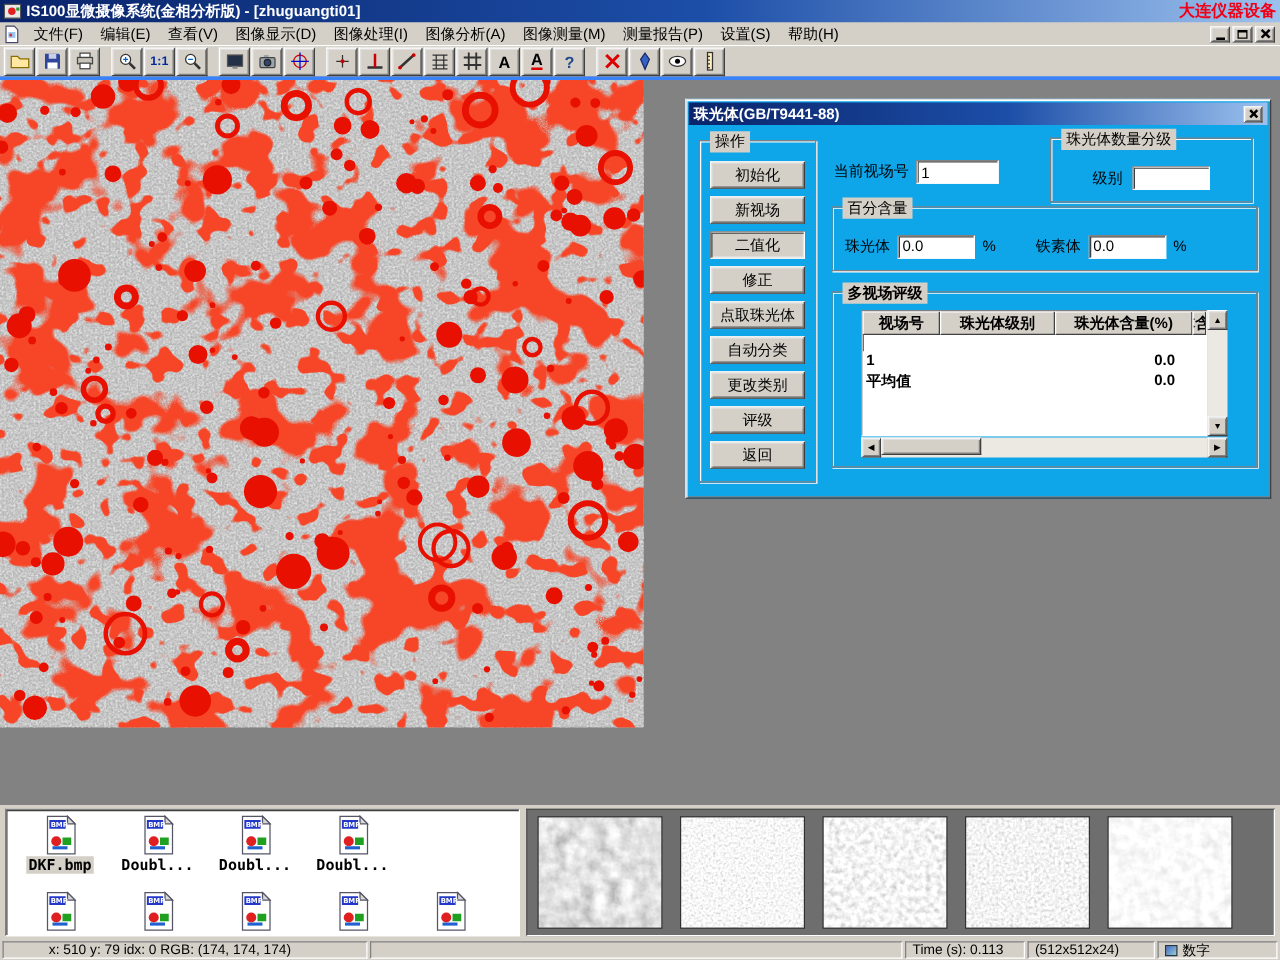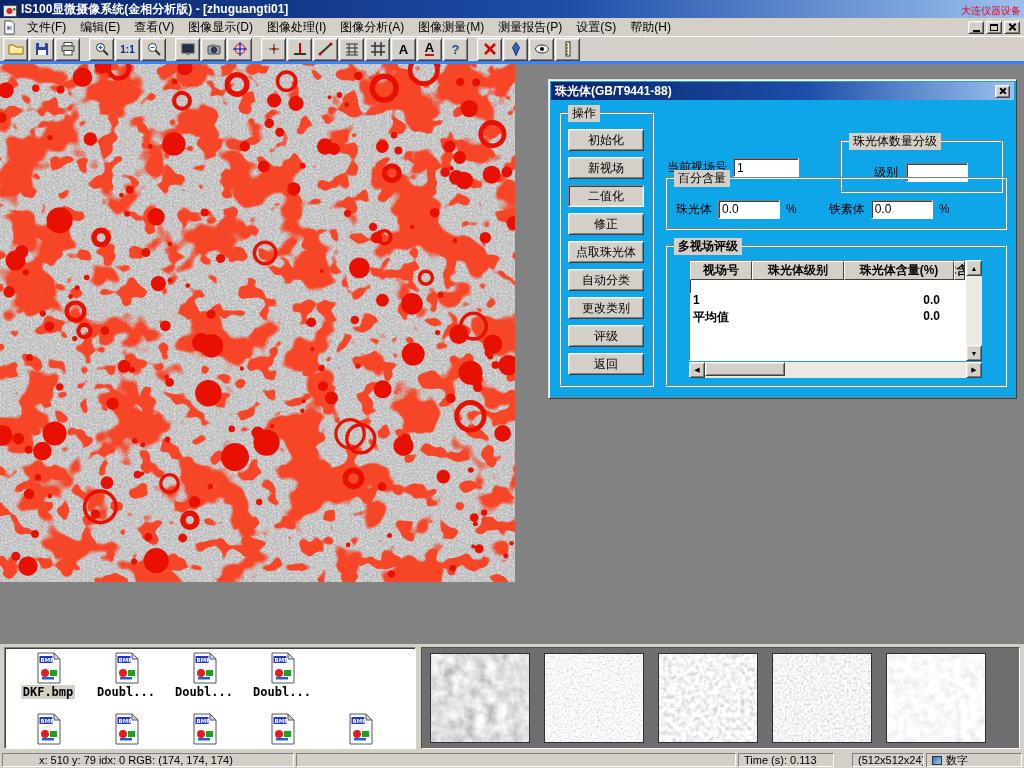--- a/index.html
+++ b/index.html
@@ -5,23 +5,23 @@
   *{box-sizing:border-box;margin:0;padding:0;}
   html,body{width:1024px;height:768px;overflow:hidden;}
   body{font-family:"Liberation Sans","DejaVu Sans",sans-serif;font-size:12px;background:#d4d0c8;}
   .screen{width:1024px;height:768px;display:flex;flex-direction:column;background:#d4d0c8;position:relative;}
 
   
   .out{border:1px solid;border-color:#fff #404040 #404040 #fff;box-shadow:inset 1px 1px 0 #dfdfdf,inset -1px -1px 0 #808080;background:#d4d0c8;}
   .btn{display:flex;align-items:center;justify-content:center;cursor:default;user-select:none;}
 
   
-  .titlebar{height:18px;background:linear-gradient(90deg,#0a246a 0%,#1c4ea8 55%,#9cc1ee 100%);display:flex;align-items:flex-end;padding:0 3px;color:#fff;flex:0 0 auto;}
+  .titlebar{height:18px;background:linear-gradient(90deg,#0a246a 0%,#1c4ea8 55%,#9cc1ee 100%);display:flex;align-items:center;padding:0 3px;color:#fff;flex:0 0 auto;}
   .titlebar .ttl{font-weight:bold;font-size:12px;margin-left:4px;white-space:nowrap;}
-  .watermark{margin-left:auto;color:#f00016;font-weight:normal;font-size:10px;white-space:nowrap;}
+  .watermark{margin-left:auto;color:#f00016;font-weight:bold;font-size:13px;white-space:nowrap;}
 
   
   .menubar{height:19px;display:flex;align-items:center;padding:0 2px;background:#d4d0c8;border-bottom:1px solid #fff;flex:0 0 auto;}
   .menu-item{padding:1px 7px;white-space:nowrap;}
   .mdi-controls{margin-left:auto;display:flex;gap:2px;padding-right:2px;}
   .mdi-btn{width:16px;height:13px;position:relative;}
   .g-min{display:block;width:7px;height:2px;background:#000;margin-top:7px;}
   .g-res{display:block;width:8px;height:7px;border:1px solid #000;border-top-width:2px;}
   .g-x{position:relative;width:8px;height:8px;display:block;}
   .g-x::before,.g-x::after{content:"";position:absolute;left:0;top:3px;width:9px;height:2px;background:#000;}
@@ -38,31 +38,31 @@
 
   
   .workspace{height:580px;background:#828282;position:relative;overflow:hidden;flex:0 0 auto;}
   .metallograph{position:absolute;left:0;top:0;display:block;}
 
   
   .dlg{position:absolute;left:548px;top:15px;width:469px;background:#0ea5e9;border:1px solid;border-color:#dfdfdf #404040 #404040 #dfdfdf;box-shadow:inset 1px 1px 0 #fff,inset -1px -1px 0 #808080;padding:2px;}
   .dlg-title{height:18px;background:linear-gradient(90deg,#0a246a 0%,#1c4ea8 55%,#9cc1ee 100%);color:#fff;font-weight:bold;display:flex;align-items:center;padding:0 4px;}
   .dlg-close{margin-left:auto;width:15px;height:13px;}
   .dlg-close .g-x::before,.dlg-close .g-x::after{width:8px;}
-  .dlg-body{display:flex;gap:12px;padding:12px 8px 10px 8px;position:relative;align-items:flex-end;}
+  .dlg-body{display:flex;gap:12px;padding:12px 8px 10px 8px;position:relative;}
   .grp{border:1px solid #808080;box-shadow:inset 1px 1px 0 #fff,1px 1px 0 #fff;position:relative;}
   .grp-lbl{position:absolute;top:-8px;left:8px;background:#d4d0c8;padding:0 4px;font-size:12px;white-space:nowrap;}
   .op-grp{width:94px;padding:16px 8px 10px;display:flex;flex-direction:column;gap:6px;}
   .op-btn{height:22px;font-size:12px;white-space:nowrap;overflow:hidden;}
   .pressed{border-color:#808080 #fff #fff #808080;box-shadow:inset 1px 1px 0 #404040,inset -1px -1px 0 #dfdfdf;}
   .dlg-right{flex:1;position:relative;}
   .fld{height:19px;font-size:12px;padding:1px 3px;border:1px solid;border-color:#808080 #fff #fff #808080;box-shadow:inset 1px 1px 0 #404040;background:#fff;font-family:"Liberation Sans","DejaVu Sans",sans-serif;}
   .row1{display:flex;align-items:center;gap:6px;margin:16px 0 0 2px;}
   .grading-grp{position:absolute;right:4px;top:-2px;width:162px;height:52px;display:flex;align-items:center;justify-content:center;gap:8px;padding-top:12px;}
-  .pct-grp{height:52px;display:flex;align-items:center;gap:6px;padding:12px 10px 0;}
+  .pct-grp{margin-top:18px;height:52px;display:flex;align-items:center;gap:6px;padding:12px 10px 0;}
   .pct-grp .sep-l{margin-left:26px;}
   .multi-grp{margin-top:16px;padding:14px 23px 7px;font-weight:bold;}
   .tblwrap{display:flex;height:101px;}
   .tbl{flex:1;display:flex;flex-direction:column;border:1px solid;border-color:#808080 #fff #fff #808080;box-shadow:inset 1px 1px 0 #404040;background:#fff;overflow:hidden;gap:13px;}
   .thead,.trow{display:grid;grid-template-columns:62px 92px 110px 1fr;}
   .th{height:19px;background:#d4d0c8;border:1px solid;border-color:#fff #404040 #404040 #fff;display:flex;align-items:center;justify-content:center;font-size:12px;white-space:nowrap;overflow:hidden;}
   .tbody{flex:1;background:#fff;overflow:hidden;}
   .td{height:16px;font-size:12px;padding:0 3px;white-space:nowrap;overflow:hidden;}
   .td.num{text-align:right;padding-right:14px;}
   .vscroll{width:16px;display:flex;flex-direction:column;margin-left:0;}
@@ -83,21 +83,21 @@
   .file-name.sel{background:#d4d0c8;padding:0 2px;}
   .thumb-strip{flex:1;background:#6e6e6e;border:1px solid;border-color:#505050 #fff #fff #505050;display:flex;align-items:center;gap:14px;padding:0 8px;overflow:hidden;}
   .thumb{width:100px;height:90px;border:1px solid #303030;display:block;flex:0 0 auto;}
 
   
   .statusbar{height:16px;display:flex;gap:2px;padding:1px 2px;background:#d4d0c8;flex:0 0 auto;}
   .sb-panel{border:1px solid;border-color:#808080 #fff #fff #808080;font-size:11px;padding:0 5px;display:flex;align-items:center;white-space:nowrap;overflow:hidden;}
   .sb-coords{width:292px;padding-left:36px;}
   .sb-fill{flex:1;}
   .sb-time{width:96px;}
-  .sb-size{width:72px;margin-left:16px;}
+  .sb-size{width:102px;}
   .sb-mode{width:96px;gap:4px;}
   .mode-icon{width:10px;height:9px;background:linear-gradient(135deg,#3c6cd0,#9cc);border:1px solid #234;}
 </style>
 </head>
 <body>
 
 <svg width="0" height="0" style="position:absolute" aria-hidden="true">
   <defs>
     <symbol id="i-folder" viewBox="0 0 16 16">
         <path d="M1 4h5l2 2h7v7H1z" fill="#ffe9a2" stroke="#8a6d00"></path>

